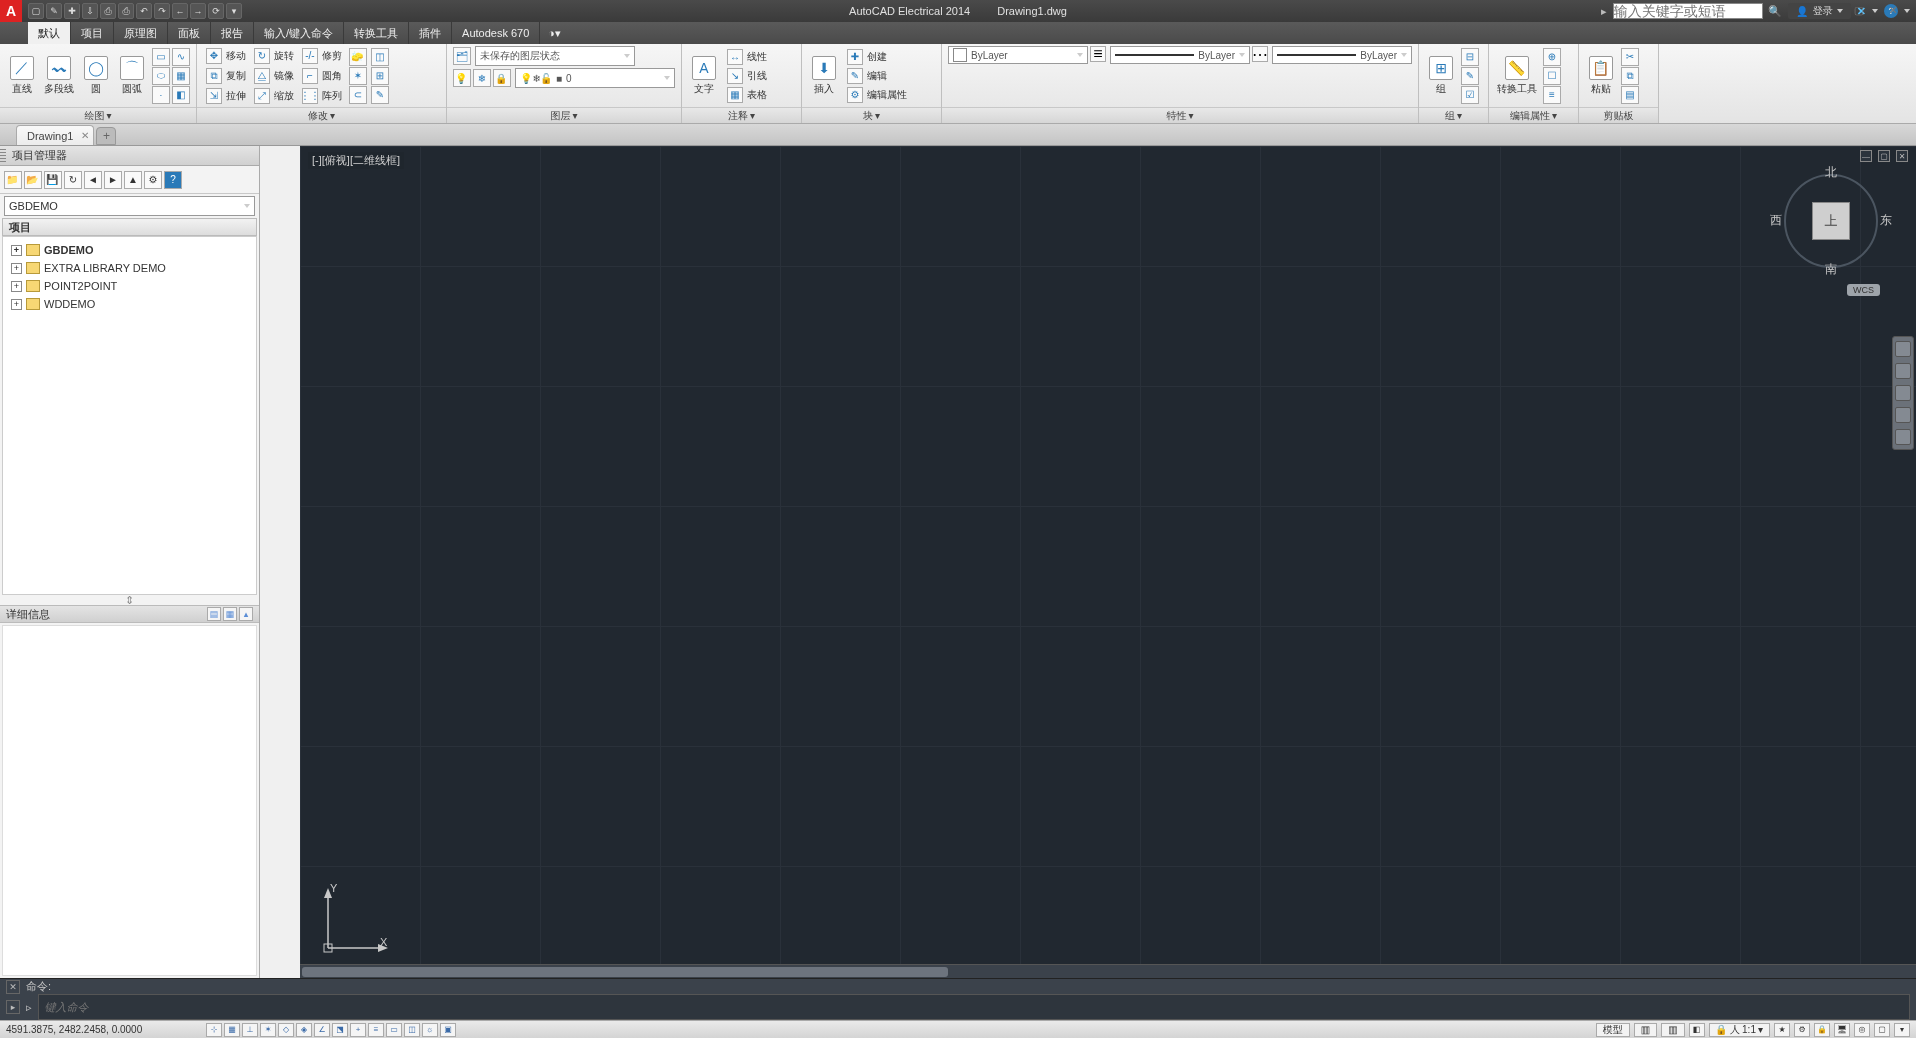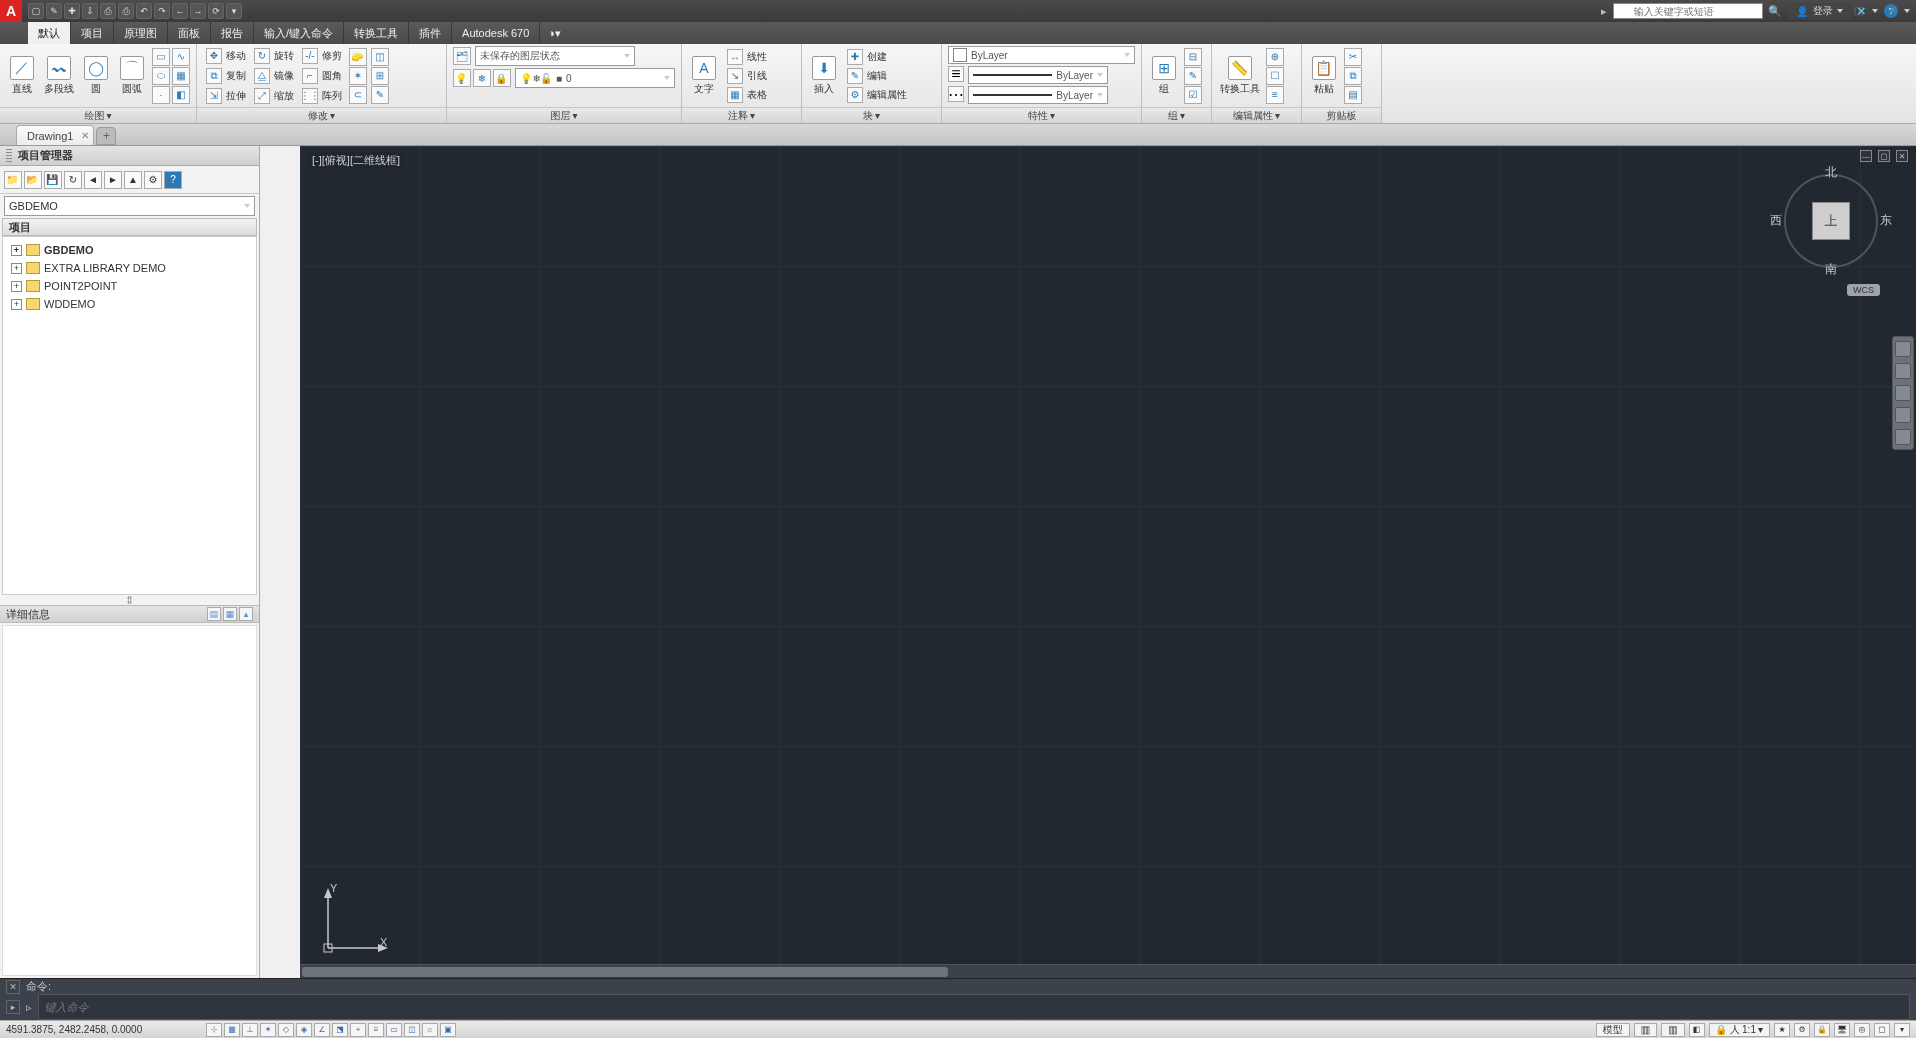--- a/index.html
+++ b/index.html
@@ -6,21 +6,21 @@
 html,body { width:1916px; height:1038px; overflow:hidden; background:#f0f0f0; }
 
 
 .titlebar { height:22px; background:linear-gradient(#4a4a4a,#3a3a3a); color:#e0e0e0; display:flex; align-items:center; font-size:11px; position:relative; }
 .titlebar .app-icon { width:22px; height:22px; background:#d22; margin-right:4px; display:flex; align-items:center; justify-content:center; color:#fff; font-weight:bold; font-size:14px; }
 .qat { display:flex; gap:2px; padding-left:2px; }
 .qat button { width:16px; height:16px; background:#555; border:1px solid #666; border-radius:2px; cursor:pointer; display:inline-flex; align-items:center; justify-content:center; color:#ddd; font-size:9px; }
 .titlebar .titles { position:absolute; left:0; right:0; text-align:center; pointer-events:none; }
 .titlebar .titles span { margin:0 12px; }
 .titlebar .right { margin-left:auto; display:flex; align-items:center; gap:6px; padding-right:6px; }
-.search-box { width:150px; height:16px; background:#fff; border:1px solid #888; font-size:10px; padding:0 20px; color:#888; }
+.search-box { width:150px; height:16px; background:#fff; border:1px solid #888; font-size:14px; padding:0 0; color:#888; }
 .login { background:#444; color:#ddd; padding:1px 8px; border-radius:2px; font-size:10px; display:flex; align-items:center; gap:4px; }
 .tri { width:0;height:0;border-left:3px solid transparent;border-right:3px solid transparent;border-top:4px solid #ccc; display:inline-block; }
 .x-icn { color:#5bc4ff; font-weight:bold; }
 .help-icn { width:14px;height:14px;border-radius:50%;background:#2a7ab8;color:#fff;display:inline-flex;align-items:center;justify-content:center;font-size:9px; }
 .winbtns { position:absolute; right:2px; top:-1px; display:flex; }
 .winbtns div { width:34px; height:20px; display:flex; align-items:center; justify-content:center; color:#777; font-size:11px; cursor:pointer; }
 
 
 .menubar { height:22px; background:linear-gradient(#5a5a5a,#4a4a4a); display:flex; align-items:stretch; font-size:11px; color:#eee; padding-left:28px; }
 .menubar .tab { padding:0 10px; display:flex; align-items:center; cursor:pointer; border-right:1px solid #3a3a3a; }
@@ -47,21 +47,21 @@
 
 
 .filetabs { height:22px; background:linear-gradient(#d8d8d8,#c4c4c4); display:flex; align-items:flex-end; padding-left:16px; gap:2px; border-bottom:1px solid #999; }
 .filetab { height:20px; background:linear-gradient(#f9f9f9,#ececec); border:1px solid #aaa; border-bottom:none; border-radius:4px 4px 0 0; font-size:11px; color:#444; padding:0 20px 0 10px; display:flex; align-items:center; position:relative; }
 .filetab .x { position:absolute; right:4px; font-size:10px; color:#888; cursor:pointer; }
 .addtab { width:20px; height:18px; background:#bbb; border:1px solid #999; border-radius:4px 4px 0 0; display:flex; align-items:center; justify-content:center; color:#666; font-size:12px; cursor:pointer; }
 
 
 .workrow { display:flex; height:calc(100% - 22px - 22px - 80px - 22px - 42px - 18px); }
 .project-mgr { width:260px; background:#f3f3f3; border-right:1px solid #aaa; display:flex; flex-direction:column; font-size:11px; color:#333; }
-.pm-title { height:20px; background:linear-gradient(#e4e4e4,#d0d0d0); border-bottom:1px solid #aaa; display:flex; align-items:center; padding:0 6px; font-weight:bold; }
+.pm-title { height:20px; background:linear-gradient(#e4e4e4,#d0d0d0); border-bottom:1px solid #aaa; display:flex; align-items:center; padding:0 0; font-weight:normal; }
 .pm-grip { width:6px; height:14px; background:repeating-linear-gradient(#888,#888 1px,transparent 1px,transparent 3px); margin-right:6px; }
 .pm-toolbar { height:28px; border-bottom:1px solid #c8c8c8; display:flex; align-items:center; gap:2px; padding:0 4px; }
 .pm-toolbar .ic { width:18px; height:18px; border:1px solid #aaa; background:#fafafa; display:flex; align-items:center; justify-content:center; font-size:10px; cursor:pointer; }
 .pm-combo { height:20px; border:1px solid #999; background:#fff; margin:2px 4px; display:flex; align-items:center; padding:0 4px; justify-content:space-between; }
 .pm-head { height:18px; background:linear-gradient(#f2f2f2,#ddd); border:1px solid #bbb; margin:0 2px; padding:0 6px; display:flex; align-items:center; font-weight:bold; }
 .tree { flex:1; overflow:auto; padding:4px 2px; background:#fff; margin:0 2px; border:1px solid #ccc; }
 .tree-item { display:flex; align-items:center; gap:4px; height:18px; padding-left:6px; cursor:pointer; }
 .tree-item .exp { width:11px; height:11px; border:1px solid #888; display:flex; align-items:center; justify-content:center; font-size:9px; background:#fff; }
 .tree-item .fld { width:14px; height:12px; background:#f7d774; border:1px solid #b89a3a; }
 .tree-item.bold { font-weight:bold; }
@@ -119,20 +119,24 @@
     <button>⇩</button>
     <button>⎙</button>
     <button>⎙</button>
     <button>↶</button>
     <button>↷</button>
     <button>←</button>
     <button>→</button>
     <button>⟳</button>
     <button>▾</button>
   </div>
+  <div class="titles">
+    <span>AutoCAD Electrical 2014</span>
+    <span>Drawing1.dwg</span>
+  </div>
   <div class="right">
     <span style="color:#bbb">▸</span>
     <input class="search-box" placeholder="输入关键字或短语" style="">
     <span style="color:#bbb">🔍</span>
     <div class="login">
         <span>👤</span>
         <span>登录</span>
         <span class="tri"></span>
       </div>
     <span class="x-icn">✕</span>
@@ -339,21 +343,21 @@
         <div class="smallbtn">
             <span class="ic">⚙</span>
             <span>编辑属性</span>
           </div>
       </div>
     </div>
     <div class="panel-title"><span>块</span> ▾</div>
   </div>
 
   <div class="panel" style="min-width:200px">
-    <div class="panel-body" style="flex-direction:column;align-items:stretch;gap:2px">
+    <div class="panel-body" style="flex-direction:row;align-items:stretch;gap:2px">
       <div class="prop-dd">
           <div class="prop-sw"></div>
           <span>ByLayer</span>
           <span class="tri" style="margin-left:auto"></span>
         </div>
       <div style="display:flex;gap:4px">
           <div class="ic" style="width:16px;height:16px;border:1px solid #aaa;background:#fafafa;display:flex;align-items:center;justify-content:center">≡</div>
           <div class="prop-dd">
             <div class="prop-ln"></div>
             <span>ByLayer</span>

